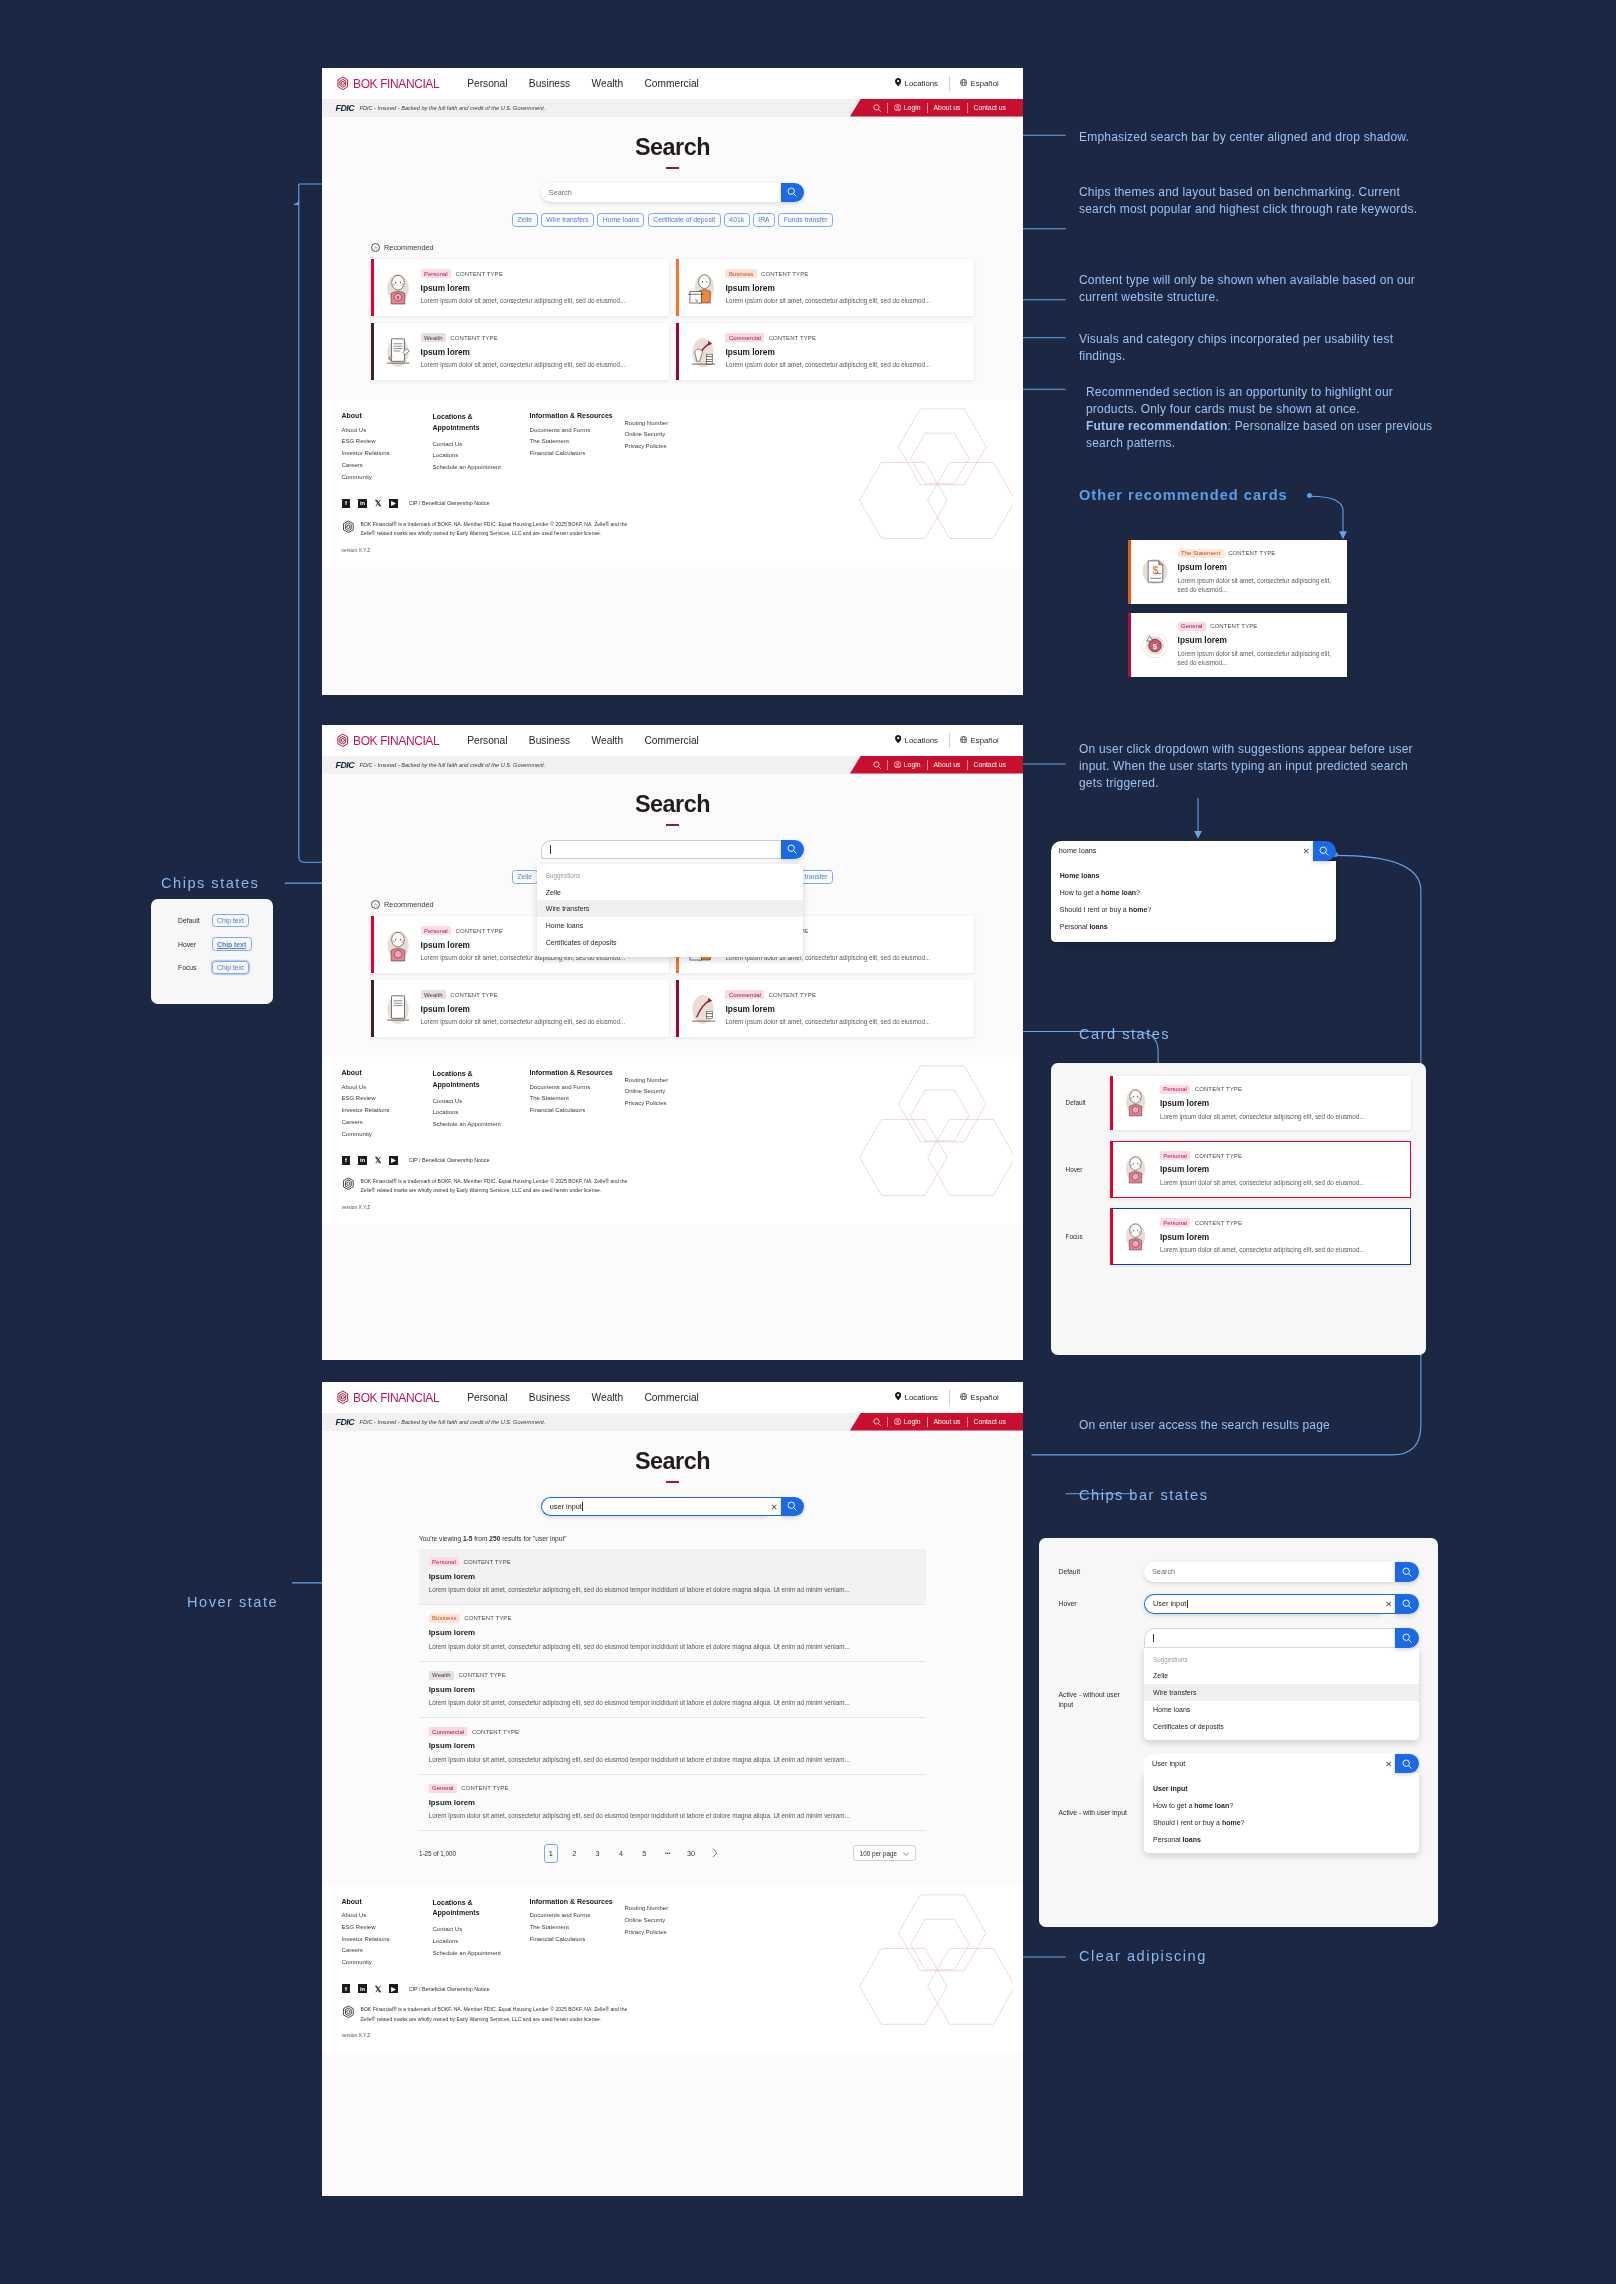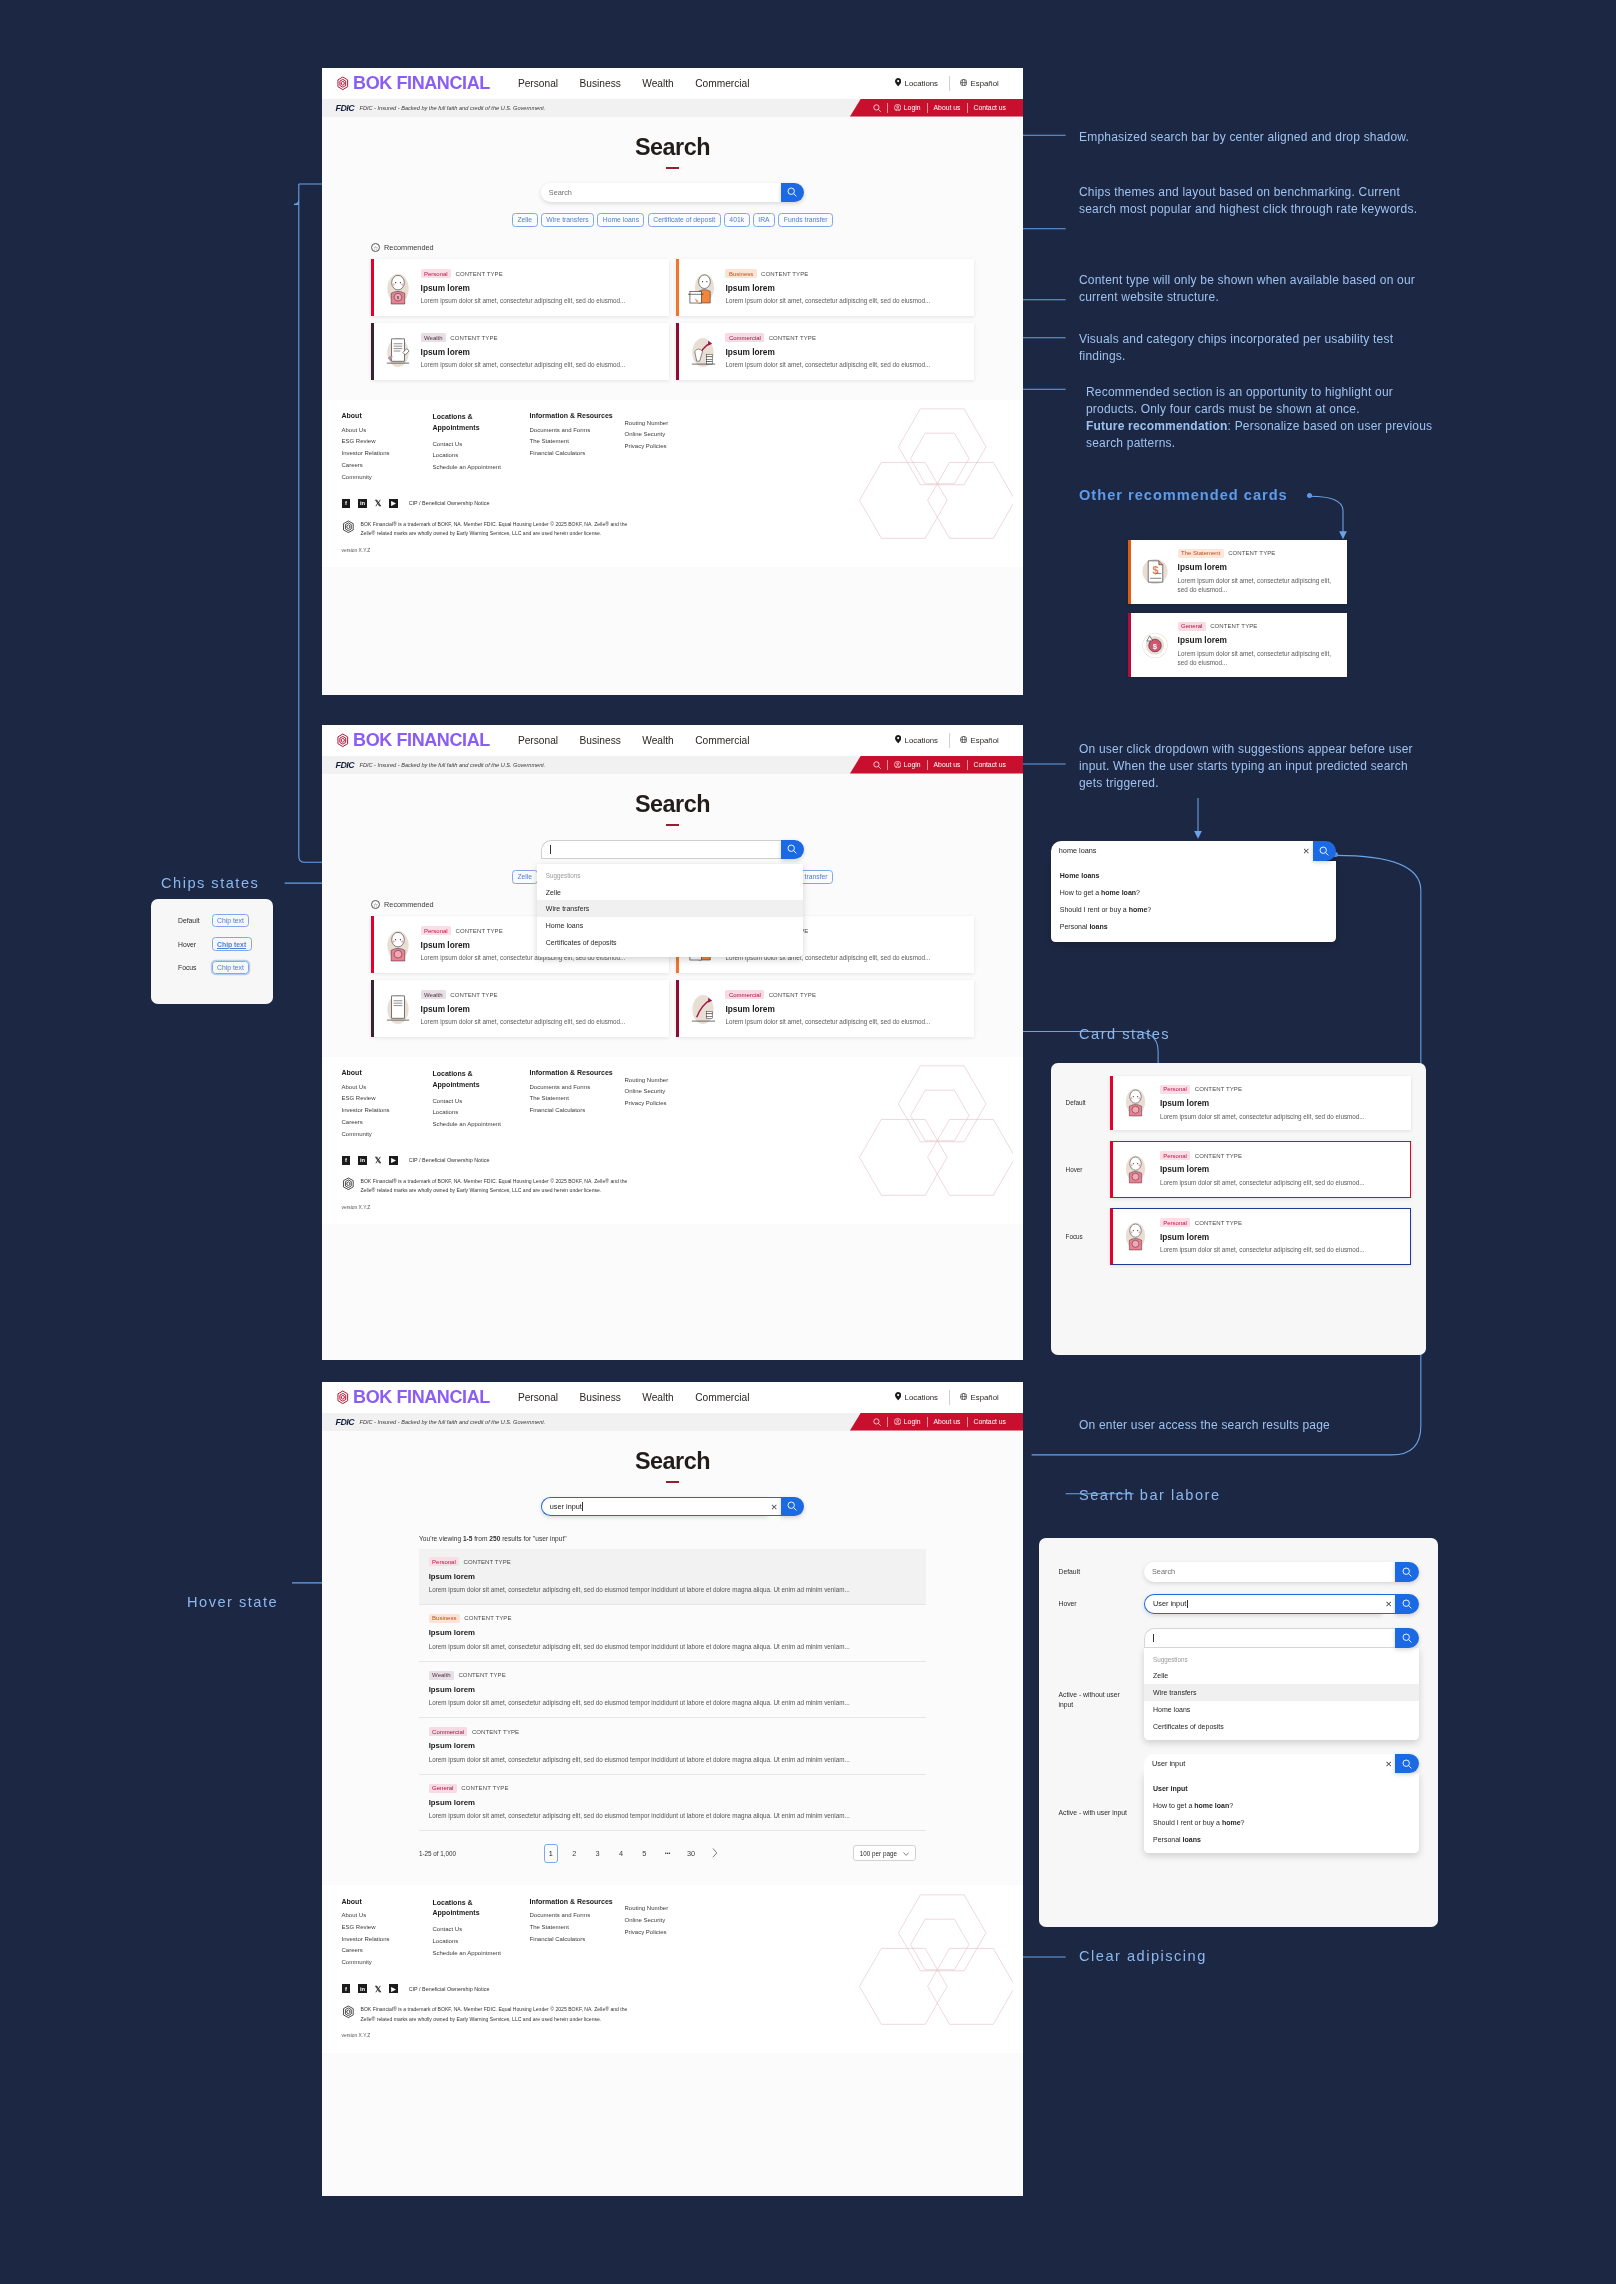--- a/index.html
+++ b/index.html
@@ -18,21 +18,21 @@
   .dot { position:absolute; width:5.4px; height:5.4px; border-radius:50%; background:#5f9ae6; }
 
   
   .panel { position:absolute; background:#fbfbfb; overflow:hidden; }
 
   
   .nav { height:31px; background:#fff; display:flex; align-items:center; padding:0 13.6px; }
   .logo { display:flex; align-items:center; gap:3.9px; }
   .logo-mark { width:13.6px; height:14.6px; position:relative; }
   .logo-mark svg { display:block; }
-  .logo-txt { font-family:"Liberation Sans", sans-serif; font-weight:bold; font-size:18px; letter-spacing:-0.4px; color:#8b5cf6; }
+  .logo-txt { font-family:"Liberation Sans", sans-serif; font-weight:normal; font-size:12px; letter-spacing:-0.4px; color:#be185d; }
   .nav-links { display:flex; gap:21.4px; margin-left:28px; }
   .nav-links span { font-size:10.2px; color:#2c2523; }
   .nav-right { margin-left:auto; display:flex; align-items:center; gap:0; }
   .nav-right .nr { display:flex; align-items:center; gap:3.4px; font-size:7.8px; color:#2c2523; padding:0 10.7px; }
   .nav-right .divider { width:0.5px; height:14.6px; background:#cfcfcf; }
 
   
   .fdic-row { height:17.5px; background:#f1f1f1; display:flex; align-items:center; position:relative; }
   .fdic-left { display:flex; align-items:center; gap:5.4px; padding-left:13.6px; }
   .fdic-badge { font-weight:bold; font-size:8.8px; color:#14213d; letter-spacing:-0.5px; font-style:italic; }
@@ -848,21 +848,21 @@
             <span class="ctype">CONTENT TYPE</span>
           </div>
         <h4>Ipsum lorem</h4>
         <p>Lorem ipsum dolor sit amet, consectetur adipiscing elit, sed do eiusmod...</p>
       </div>
     </div>
   </div>
 </div>
 
 <div class="anno" style="left:1079px;top:1417px;width:311px;">On enter user access the search results page</div>
-<div class="anno-head thin" style="left:1079px;top:1487px;">Search bar labore</div>
+<div class="anno-head thin" style="left:1079px;top:1487px;">Chips bar states</div>
 
 <div class="panel" style="left:322px;top:1382px;width:701px;height:814px;">
   <div class="nav">
     <div class="logo">
       <span class="logo-mark">
           <svg width="13.6" height="14.6" viewBox="0 0 28 30">
             <g fill="none" stroke="#b01030" stroke-width="2">
               <polygon points="14,2 24,8 24,22 14,28 4,22 4,8"></polygon>
               <polygon points="14,7 20,10.5 20,19.5 14,23 8,19.5 8,10.5"></polygon>
               <polygon points="14,11 17,13 17,17 14,19 11,17 11,13"></polygon>

